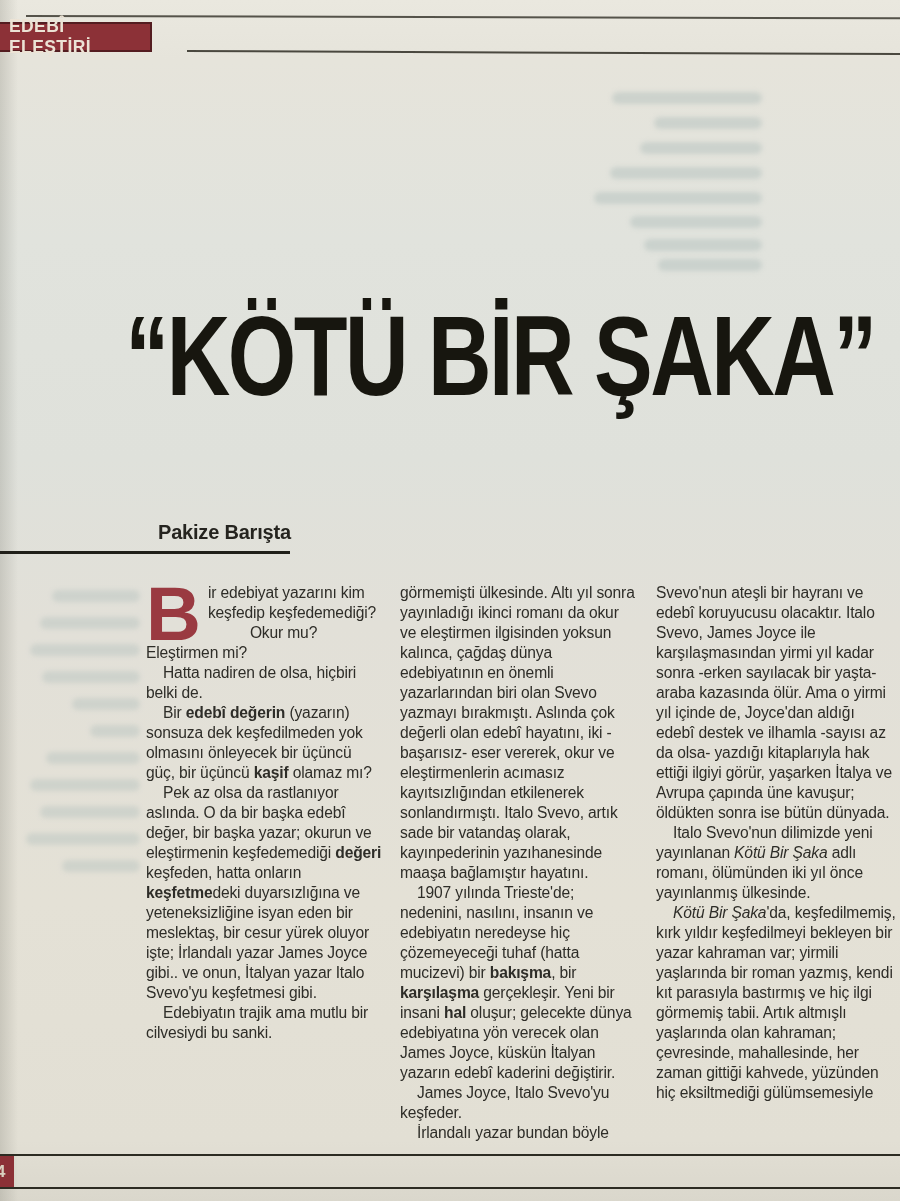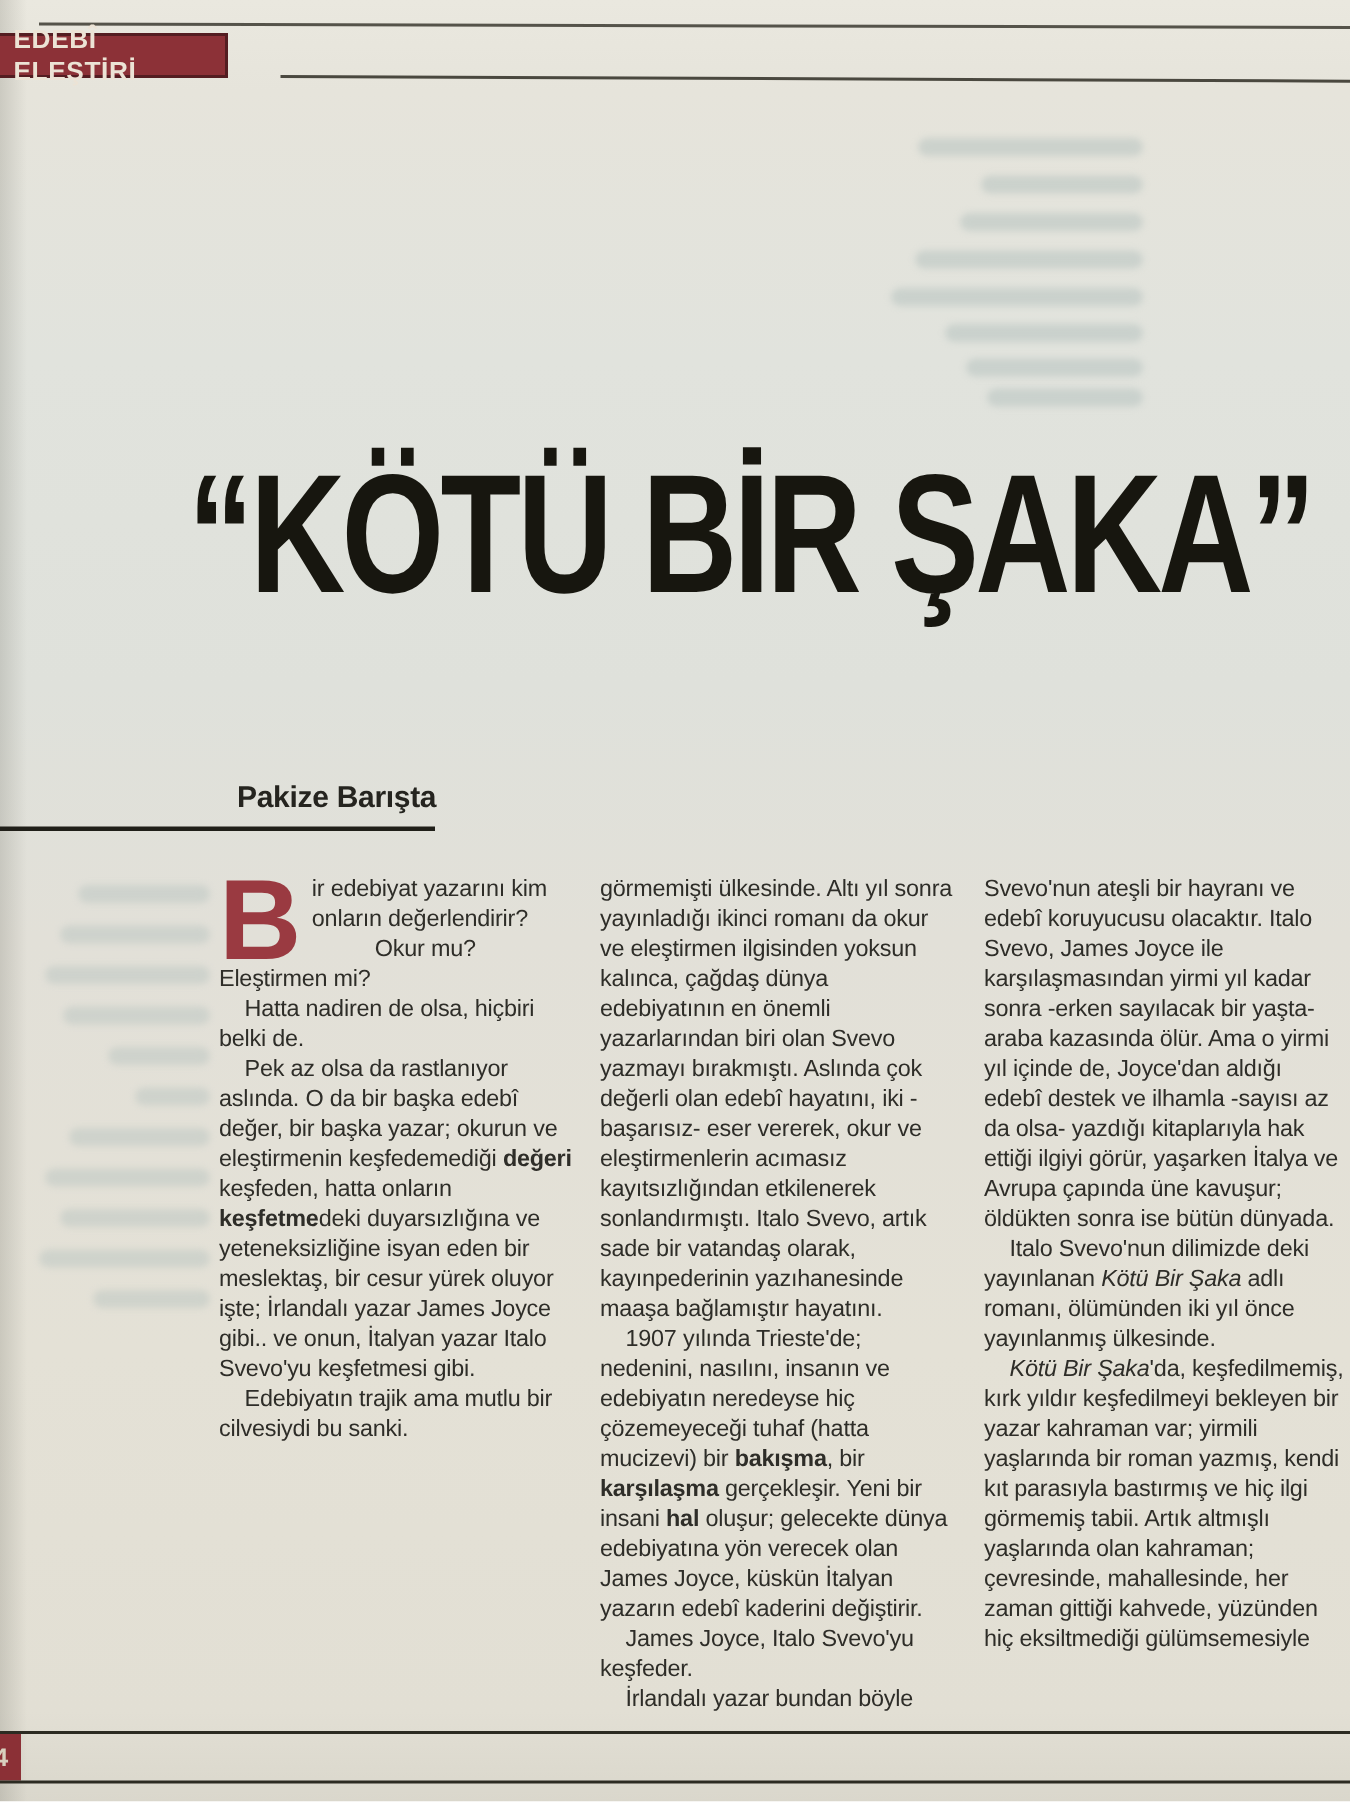--- a/index.html
+++ b/index.html
@@ -98,35 +98,36 @@
   </div>
 
   <div class="headline">“KÖTÜ BİR ŞAKA”</div>
 
 
   <div class="byline">Pakize Barışta</div>
   <div class="byline-rule"></div>
 
   <div class="col col-1">
     <span class="dropcap">B</span>
-  <p><span>ir edebiyat yazarını kim onların değerlendirir?</span></p>
+  <p><span>ir edebiyat yazarını kim keşfedip keşfedemediği?</span></p>
       <p class="ind2"><span>Okur mu? Eleştirmen mi?</span></p>
       <p class="ind"><span>Hatta nadiren de olsa, hiçbiri belki de.</span></p>
+      <p class="ind"><span>Bir </span><span class="b">edebî değerin</span><span> (yazarın) sonsuza dek keşfedilmeden yok olmasını önleyecek bir üçüncü güç, bir üçüncü </span><span class="b">kaşif</span><span> olamaz mı?</span></p>
       <p class="ind"><span>Pek az olsa da rastlanıyor aslında. O da bir başka edebî değer, bir başka yazar; okurun ve eleştirmenin keşfedemediği </span><span class="b">değeri</span><span> keşfeden, hatta onların </span><span class="b">keşfetme</span><span>deki duyarsızlığına ve yeteneksizliğine isyan eden bir meslektaş, bir cesur yürek oluyor işte; İrlandalı yazar James Joyce gibi.. ve onun, İtalyan yazar Italo Svevo'yu keşfetmesi gibi.</span></p>
       <p class="ind"><span>Edebiyatın trajik ama mutlu bir cilvesiydi bu sanki.</span></p>
     </div>
   <div class="col col-2">
       <p><span>görmemişti ülkesinde. Altı yıl sonra yayınladığı ikinci romanı da okur ve eleştirmen ilgisinden yoksun kalınca, çağdaş dünya edebiyatının en önemli yazarlarından biri olan Svevo yazmayı bırakmıştı. Aslında çok değerli olan edebî hayatını, iki -başarısız- eser vererek, okur ve eleştirmenlerin acımasız kayıtsızlığından etkilenerek sonlandırmıştı. Italo Svevo, artık sade bir vatandaş olarak, kayınpederinin yazıhanesinde maaşa bağlamıştır hayatını.</span></p>
       <p class="ind"><span>1907 yılında Trieste'de; nedenini, nasılını, insanın ve edebiyatın neredeyse hiç çözemeyeceği tuhaf (hatta mucizevi) bir </span><span class="b">bakışma</span><span>, bir </span><span class="b">karşılaşma</span><span> gerçekleşir. Yeni bir insani </span><span class="b">hal</span><span> oluşur; gelecekte dünya edebiyatına yön verecek olan James Joyce, küskün İtalyan yazarın edebî kaderini değiştirir.</span></p>
       <p class="ind"><span>James Joyce, Italo Svevo'yu keşfeder.</span></p>
       <p class="ind"><span>İrlandalı yazar bundan böyle</span></p>
     </div>
   <div class="col col-3">
       <p><span>Svevo'nun ateşli bir hayranı ve edebî koruyucusu olacaktır. Italo Svevo, James Joyce ile karşılaşmasından yirmi yıl kadar sonra -erken sayılacak bir yaşta- araba kazasında ölür. Ama o yirmi yıl içinde de, Joyce'dan aldığı edebî destek ve ilhamla -sayısı az da olsa- yazdığı kitaplarıyla hak ettiği ilgiyi görür, yaşarken İtalya ve Avrupa çapında üne kavuşur; öldükten sonra ise bütün dünyada.</span></p>
-      <p class="ind"><span>Italo Svevo'nun dilimizde deki yayınlanan </span><span class="i">Kötü Bir Şaka</span><span> adlı romanı, ölümünden iki yıl önce yayınlanmış ülkesinde.</span></p>
+      <p class="ind"><span>Italo Svevo'nun dilimizde yeni yayınlanan </span><span class="i">Kötü Bir Şaka</span><span> adlı romanı, ölümünden iki yıl önce yayınlanmış ülkesinde.</span></p>
       <p class="ind"><span class="i">Kötü Bir Şaka</span><span>'da, keşfedilmemiş, kırk yıldır keşfedilmeyi bekleyen bir yazar kahraman var; yirmili yaşlarında bir roman yazmış, kendi kıt parasıyla bastırmış ve hiç ilgi görmemiş tabii. Artık altmışlı yaşlarında olan kahraman; çevresinde, mahallesinde, her zaman gittiği kahvede, yüzünden hiç eksiltmediği gülümsemesiyle</span></p>
     </div>
 
   <div class="bot-rule-1"></div>
   <div class="pagenum-box">
     <span>4</span>
   </div>
   <div class="bot-rule-2"></div>
 </div>
 

